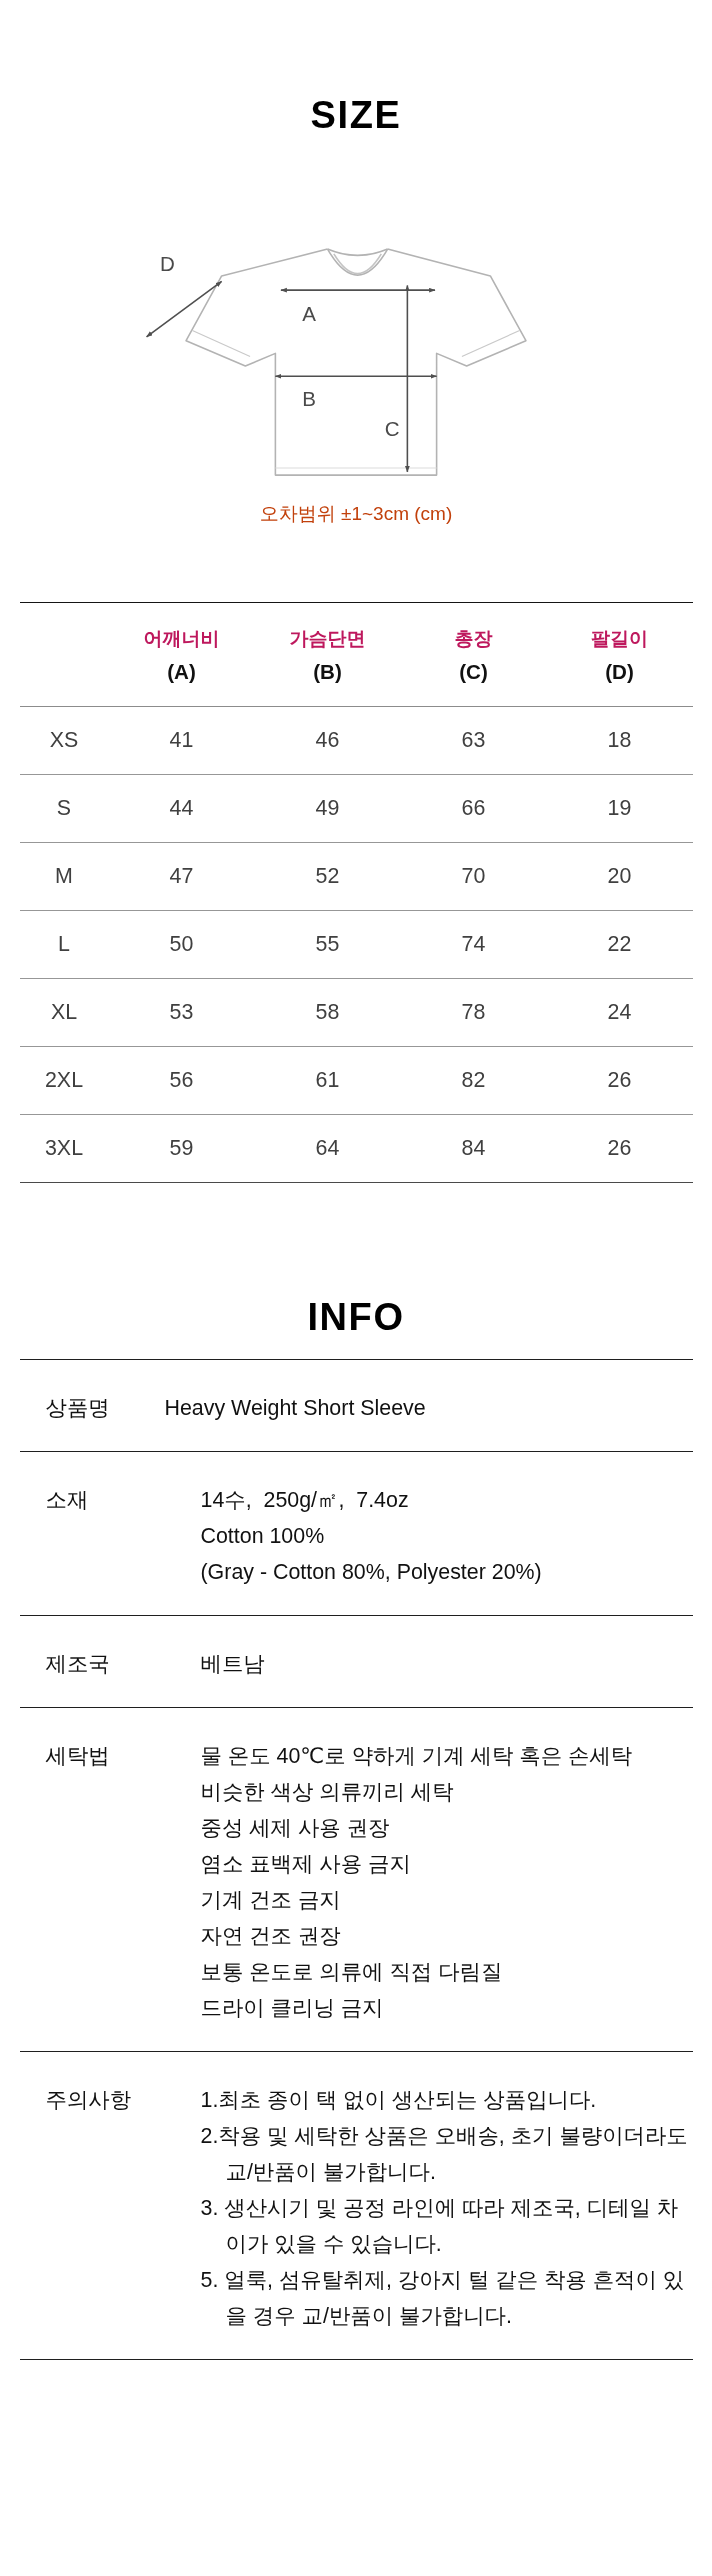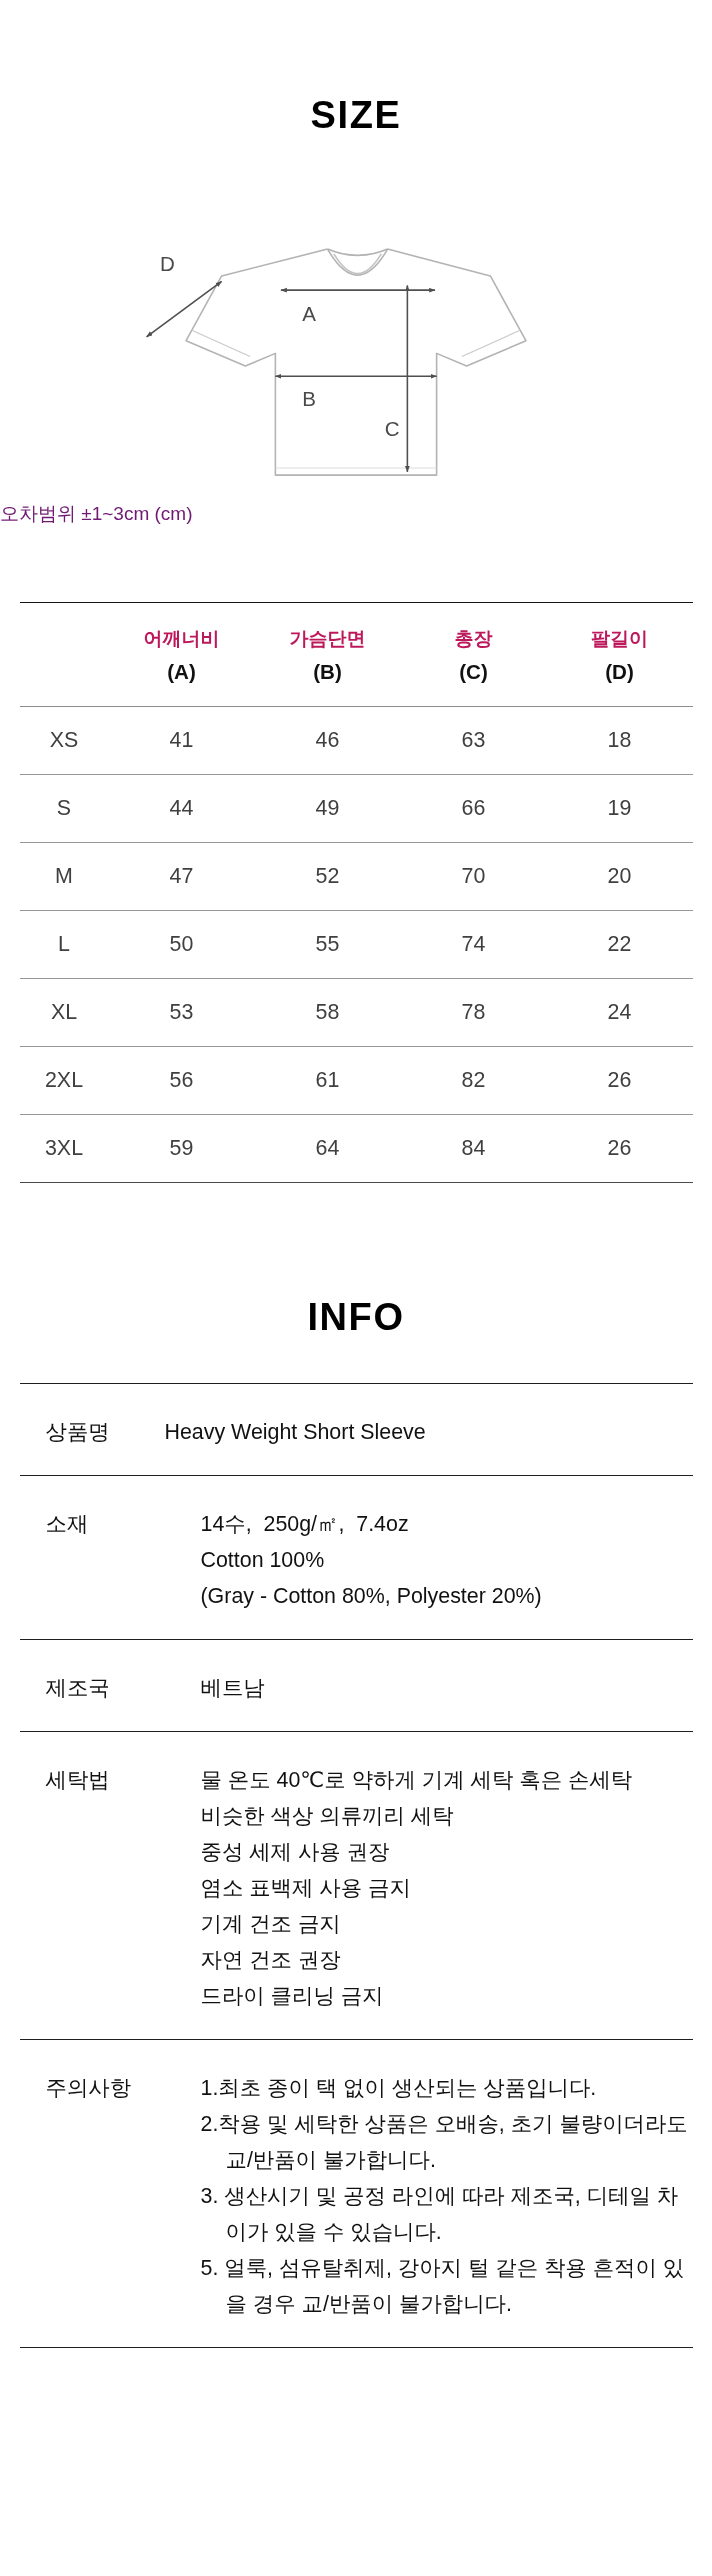--- a/index.html
+++ b/index.html
@@ -17,22 +17,23 @@
     letter-spacing: 1.6px;
     color: #000;
   }
   .size-title { padding-top: 82px; }
   .info-title { margin-top: 113px; }
 
   
   .diagram svg { display: block; margin: 101px auto 0; }
   .tolerance {
     margin: 17.4px 0 0;
+    text-align: center;
     font-size: 19px;
-    color: #701a75;
+    color: #c2410c;
     line-height: 27px;
   }
 
   
   .size-table {
     width: 673px;
     margin: 75px auto 0;
     border-collapse: collapse;
     table-layout: fixed;
     border-top: 1.6px solid #151515;
@@ -48,21 +49,21 @@
   .size-table th:first-child { width: 89px; }
   .col-name { font-size: 19px; font-weight: 700; color: #be185d; }
   .col-code { font-size: 20.6px; font-weight: 700; color: #111; margin-top: 8px; }
   .size-table tbody tr { height: 68px; }
   .size-table tbody tr:not(:first-child) td { border-top: 0.8px solid #979797; }
   .size-table tbody td { font-size: 21.4px; font-weight: 400; color: #404040; }
 
   
   .info-table {
     width: 673px;
-    margin: 44px auto 0;
+    margin: 20px auto 0;
     border-top: 0.8px solid #1f1f1f;
     border-bottom: 0.8px solid #1f1f1f;
   }
   .info-row { display: flex; align-items: flex-start; padding: 30px 0 25px; }
   .info-row + .info-row { border-top: 0.8px solid #1f1f1f; gap: 36px; }
   .info-label {
     flex: none;
     width: 119px;
     margin-left: 26px;
     font-size: 21.4px;
@@ -217,20 +218,21 @@
         </div>
         <div class="info-row">
           <div class="info-label">세탁법</div>
           <div class="info-value">
             <div class="info-line">물 온도 40℃로 약하게 기계 세탁 혹은 손세탁</div>
             <div class="info-line">비슷한 색상 의류끼리 세탁</div>
             <div class="info-line">중성 세제 사용 권장</div>
             <div class="info-line">염소 표백제 사용 금지</div>
             <div class="info-line">기계 건조 금지</div>
             <div class="info-line">자연 건조 권장</div>
+            <div class="info-line">보통 온도로 의류에 직접 다림질</div>
             <div class="info-line">드라이 클리닝 금지</div>
           </div>
         </div>
         <div class="info-row">
           <div class="info-label">주의사항</div>
           <div class="info-value">
             <div class="note-item">1.최초 종이 택 없이 생산되는 상품입니다.</div>
             <div class="note-item">2.착용 및 세탁한 상품은 오배송, 초기 불량이더라도 교/반품이 불가합니다.</div>
             <div class="note-item">3. 생산시기 및 공정 라인에 따라 제조국, 디테일 차이가 있을 수 있습니다.</div>
             <div class="note-item">5. 얼룩, 섬유탈취제, 강아지 털 같은 착용 흔적이 있을 경우 교/반품이 불가합니다.</div>

